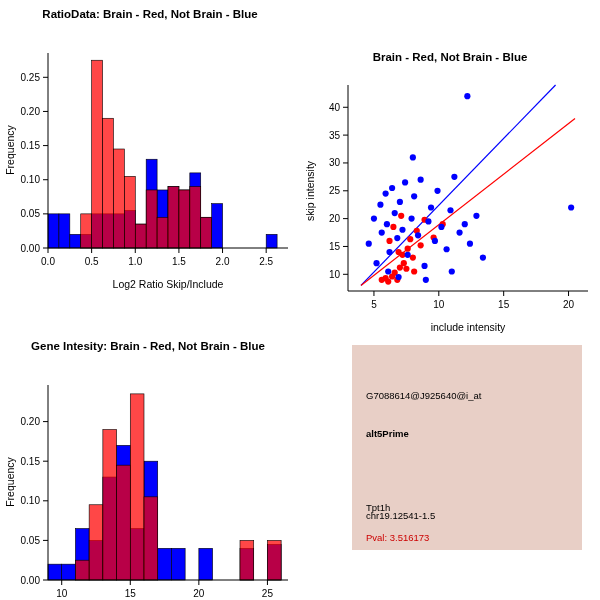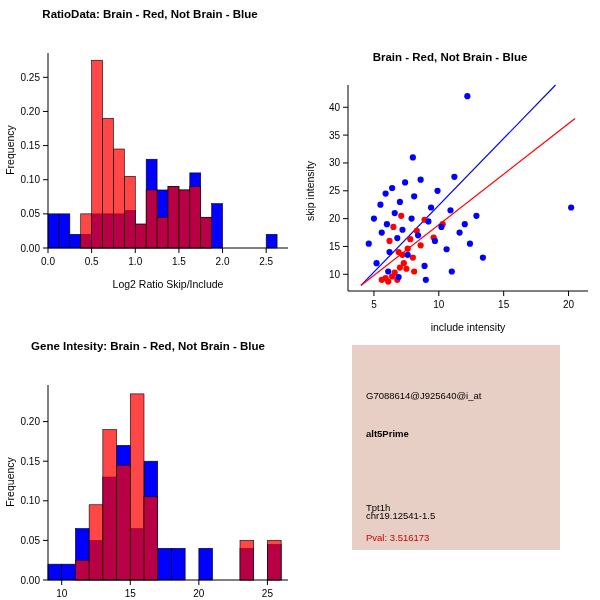--- a/index.html
+++ b/index.html
@@ -286,19 +286,19 @@
         <text x="40" y="132.7" text-anchor="end" class="tick">0.15</text>
         <line x1="43" y1="89.6" x2="48" y2="89.6" stroke="#000" stroke-width="1"></line>
         <text x="40" y="93.1" text-anchor="end" class="tick">0.20</text>
       </g>
 
     <text class="axlabel" x="168" y="288" text-anchor="middle">Intensity</text>
     <text class="axlabel" x="14" y="150" text-anchor="middle" transform="rotate(-90 14 150)">Frequency</text>
   </svg>
 </div>
 
-<div class="info-box" style="left:352px; top:345px; width:208px; height:205px;">
+<div class="info-box" style="left:352px; top:345px; width:208px; height:205px;padding-left:22px;">
   <div class="info-line" style="left:14px; top:45px;">G7088614@J925640@i_at</div>
   <div class="info-line" style="left:14px; top:83px;font-weight:bold;">alt5Prime</div>
   <div class="info-line" style="left:14px; top:121px;margin-top:36px;">Tpt1h</div>
   <div class="info-line" style="left:14px; top:165px;text-align:center;">chr19.12541-1.5</div>
   <div class="info-line pval" style="left:14px; top:187px;">Pval: 3.516173</div>
 </div>
 
 </body></html>

